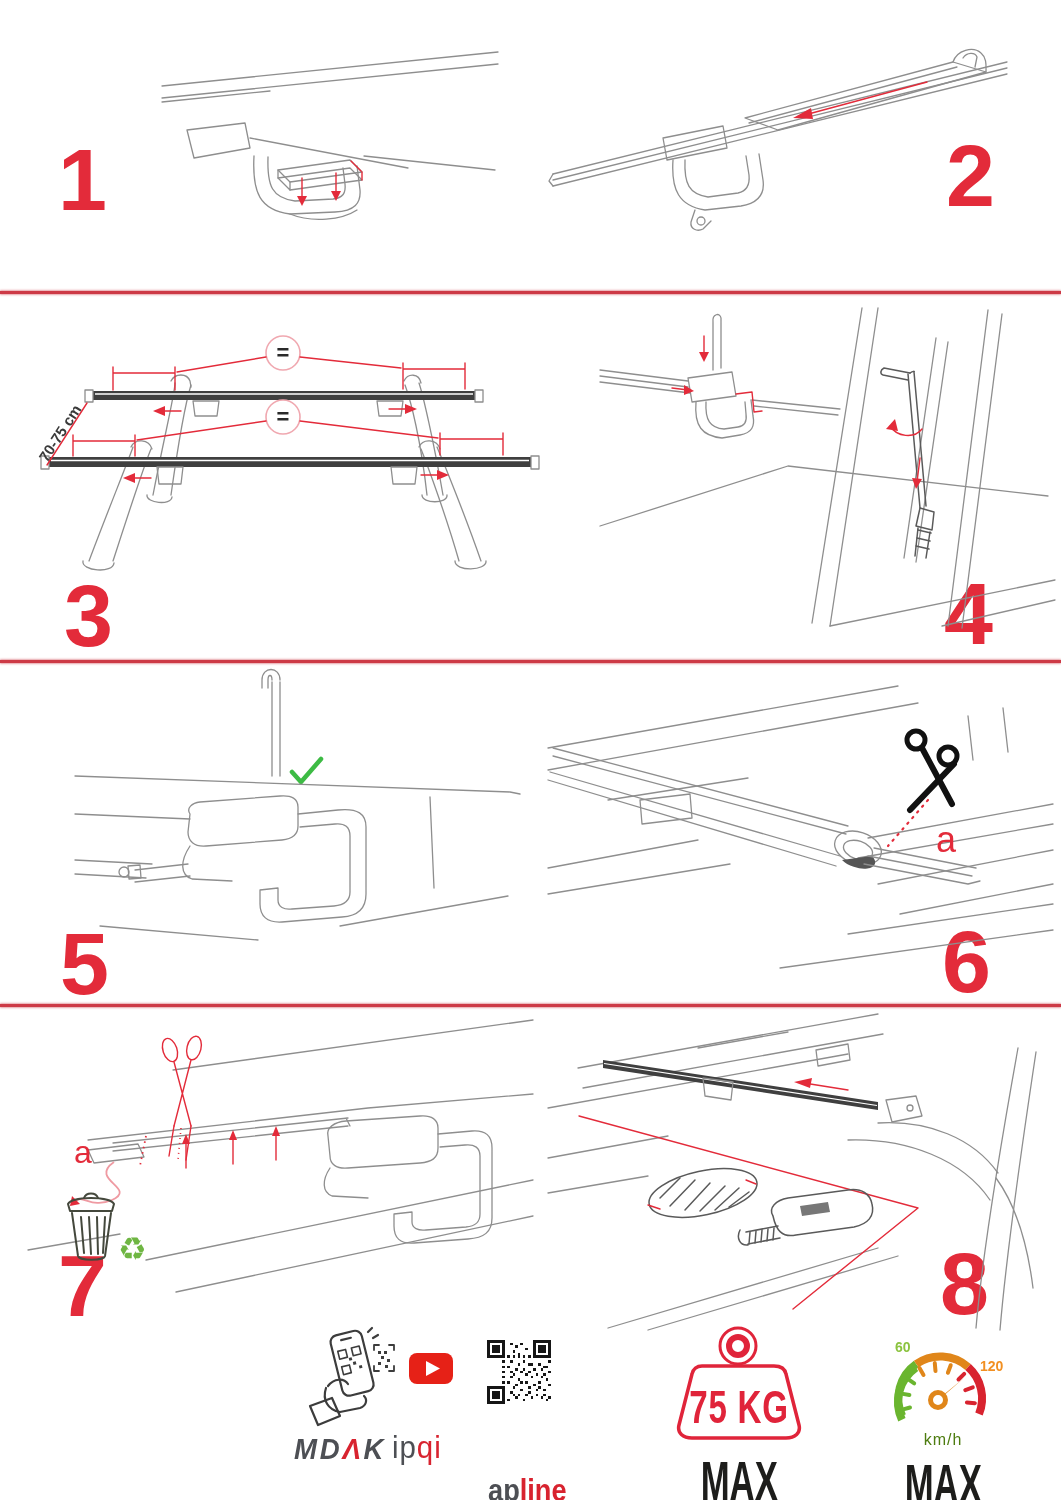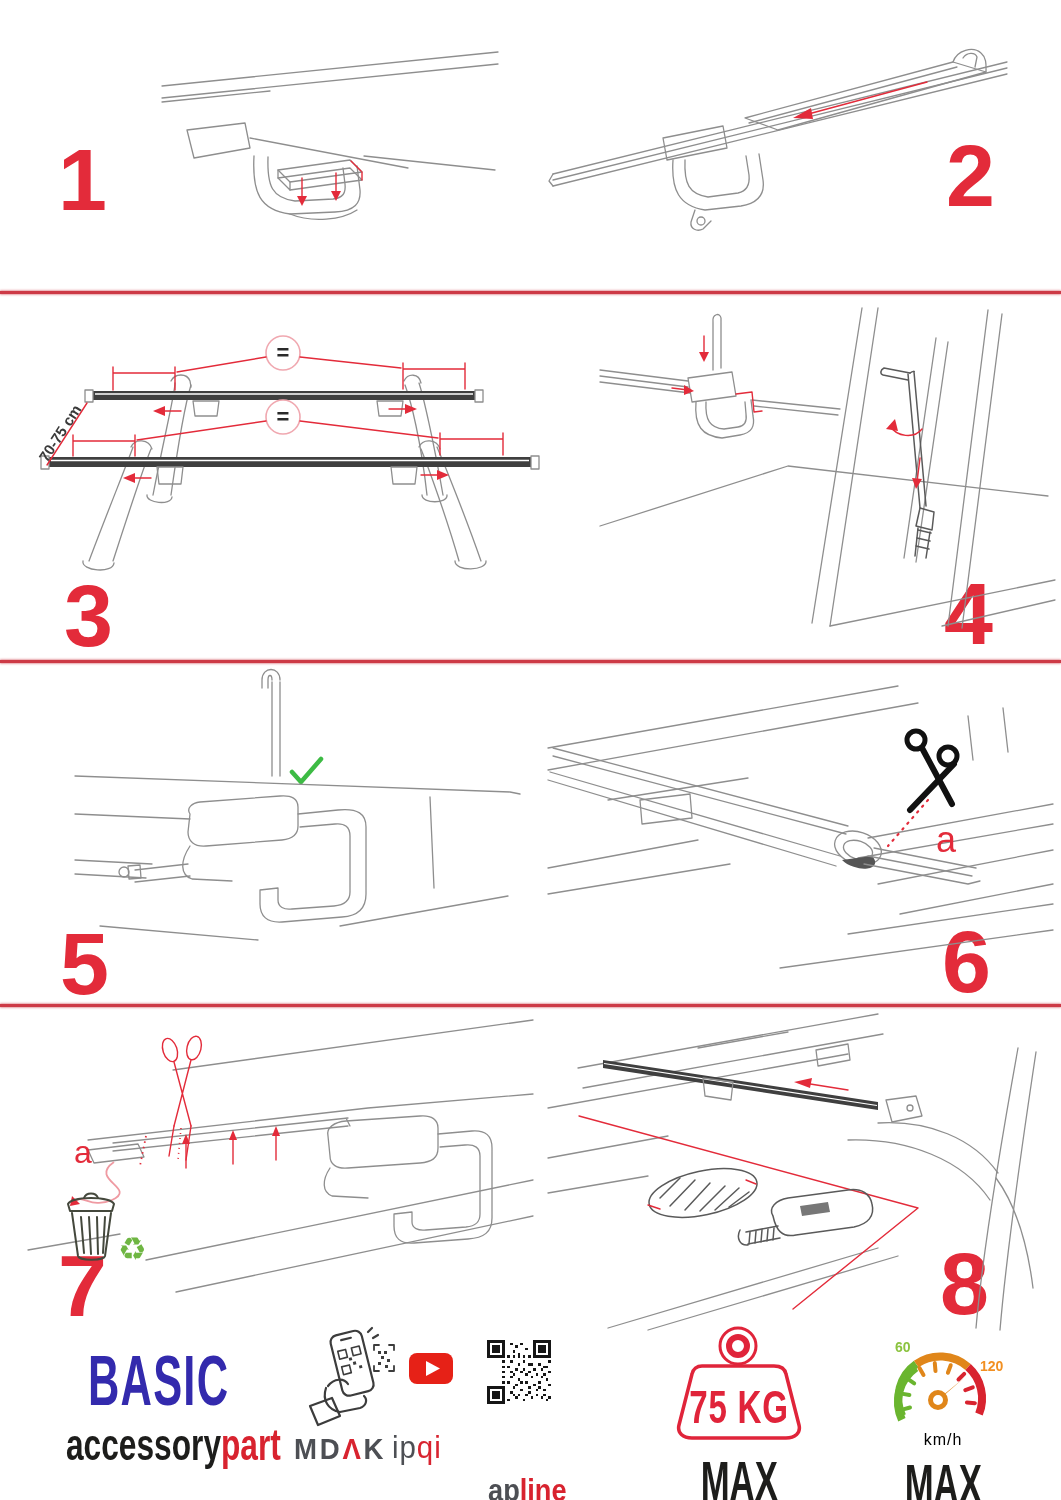--- a/index.html
+++ b/index.html
@@ -21,21 +21,21 @@
   .accpart .p2{color:#d8232f;}
   .accpart .p1{color:#1d1d1b;}
   .mdak{font-size:30px;font-weight:bold;letter-spacing:3px;color:#4d4f54;transform:scaleX(.92);}
   .mdak .p2{color:#d8232f;}
   .ipqi{font-size:31px;color:#4d4f54;letter-spacing:1px;transform:scaleX(.95);}
   .ipqi .p2{color:#d8232f;}
   .apline{font-size:32px;font-weight:bold;color:#4d4f54;transform:scaleX(.85);}
   .apline .p2{color:#d8232f;}
   .kg{color:#e0243a;font-size:46px;font-weight:bold;transform:scaleX(.72);transform-origin:center bottom;letter-spacing:1px;}
   .max{color:#1d1d1b;font-size:56px;font-weight:bold;transform:scaleX(.62);transform-origin:center bottom;}
-  .kmh{color:#000000;font-size:16px;letter-spacing:1px;}
+  .kmh{color:#4d7c0f;font-size:16px;letter-spacing:1px;}
   .ctr{text-align:center;}
 </style>
 </head>
 <body>
 
 <div class="page">
 
   <div class="stepnum" style="left:58px;top:136px;">1</div>
   <svg style="left:150px;top:28px;" width="360" height="230" viewBox="0 0 360 230">
     <path class="draw" d="M12,58 L348,24"></path>
@@ -279,26 +279,20 @@
 
     <ellipse cx="155" cy="185" rx="55" ry="22" transform="rotate(-12 155 185)" class="drawd"></ellipse>
     <path class="drawd" d="M112,190 L132,170 M122,198 L147,172 M137,202 L162,175 M152,203 L177,178 M167,202 L191,180 M181,199 L201,184" stroke-width="1"></path>
     <path class="red" d="M100,197 L112,201 M198,172 L208,176" stroke-width="2.2"></path>
     <path class="drawd" d="M225,208 C220,200 228,192 240,190 L300,182 C314,180 322,186 324,196 C327,208 320,216 306,219 L248,227 C234,230 228,222 225,208 Z"></path>
     <path d="M252,198 L280,194 L282,204 L254,208 Z" fill="#777"></path>
     <path class="drawd" d="M198,224 L230,218 M200,236 L232,230 M192,222 C188,230 192,238 200,237"></path>
     <path class="drawd" d="M202,224 L201,236 M208,223 L207,235 M214,222 L213,234 M220,221 L219,233 M226,220 L225,232" stroke-width="1"></path>
   </svg>
 
-  <div class="abs" style="left:88px;top:1341px;">
-    <span class="cond basic">BASIC</span>
-  </div>
-  <div class="abs" style="left:66px;top:1420px;">
-    <span class="cond accpart"><span class="p1">accessory</span><span class="p2">part</span></span>
-  </div>
 
   <svg style="left:302px;top:1326px;" width="96" height="96" viewBox="0 0 96 96">
     <g stroke="#3c3c3c" stroke-width="2.2" fill="none" stroke-linecap="round" stroke-linejoin="round">
       <g transform="rotate(-14 52 45)">
         <rect x="36" y="6" width="32" height="62" rx="7"></rect>
         <path d="M47,12 L57,12"></path>
         <rect x="41" y="22" width="8" height="8" stroke-width="1.6"></rect>
         <rect x="55" y="22" width="8" height="8" stroke-width="1.6"></rect>
         <rect x="41" y="38" width="8" height="8" stroke-width="1.6"></rect>
         <rect x="53" y="36" width="3" height="3" fill="#3c3c3c" stroke="none"></rect>
@@ -311,21 +305,21 @@
       <rect x="79" y="30" width="3" height="3" fill="#3c3c3c" stroke="none"></rect>
       <rect x="85" y="33" width="3" height="3" fill="#3c3c3c" stroke="none"></rect>
       <rect x="76" y="36" width="3" height="3" fill="#3c3c3c" stroke="none"></rect>
       <rect x="83" y="39" width="3" height="3" fill="#3c3c3c" stroke="none"></rect>
       <path d="M66,6 L70,2 M71,12 L76,9"></path>
       <path d="M24,62 C20,74 26,84 38,86 L58,82 C64,80 66,74 62,70"></path>
       <path d="M26,60 C32,52 42,52 46,58"></path>
       <path d="M8,80 L30,72 L38,90 L16,99 Z"></path>
     </g>
   </svg>
-  <div class="abs" style="left:294px;top:1432px;">
+  <div class="abs" style="left:294px;top:1432px;font-style:italic;">
     <span class="cond mdak"><span>MD</span><span class="p2">Λ</span><span>K</span></span>
   </div>
 
   <svg style="left:408px;top:1351px;" width="48" height="36" viewBox="0 0 48 36">
     <rect x="1" y="2" width="44" height="31" rx="8" fill="#e62117"></rect>
     <polygon points="18,10 32,17.5 18,25" fill="#fff"></polygon>
   </svg>
   <div class="abs" style="left:392px;top:1430px;">
     <span class="cond ipqi"><span>ip</span><span class="p2">qi</span></span>
   </div>

